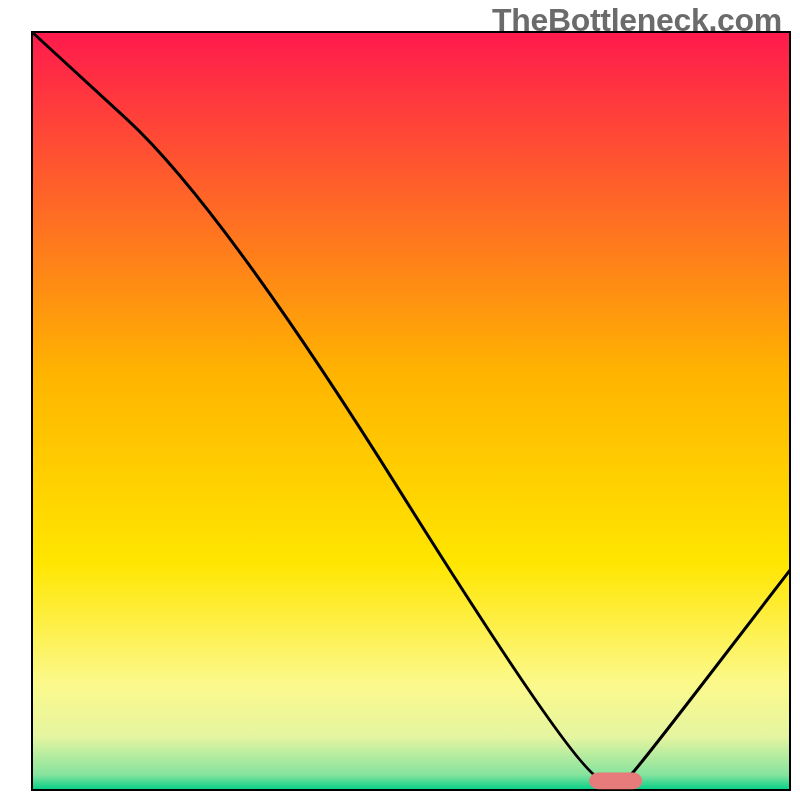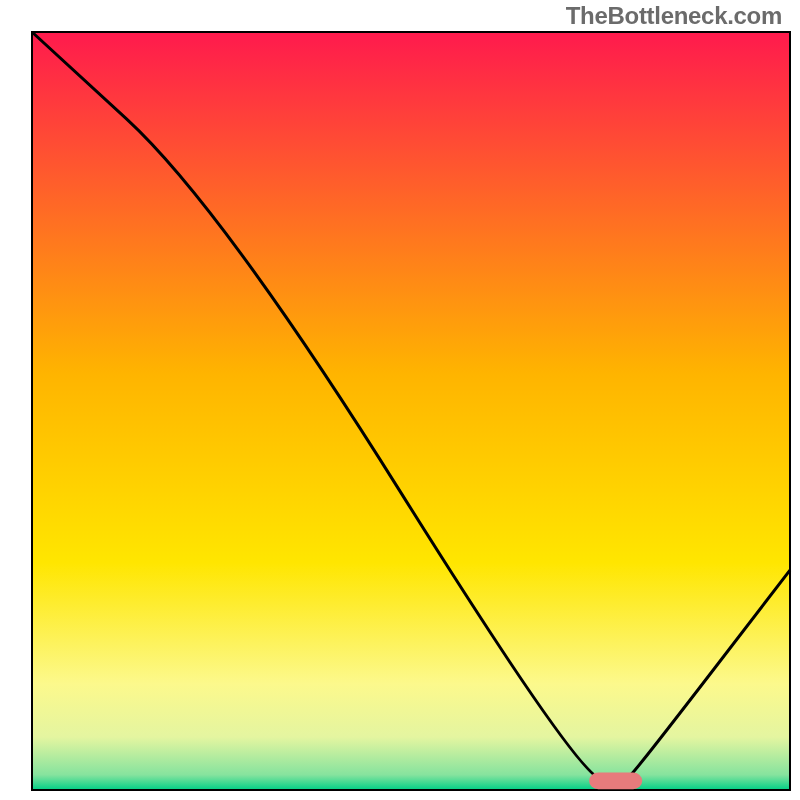--- a/index.html
+++ b/index.html
@@ -12,21 +12,21 @@
   }
   .wrap {
     position: relative;
     width: 800px;
     height: 800px;
   }
   .title {
     position: absolute;
     top: 2px;
     right: 18px;
-    font-size: 24px;
+    font-size: 32px;
     font-weight: bold;
     color: #6b6b6b;
     letter-spacing: -0.3px;
   }
   svg.plot {
     position: absolute;
     left: 0;
     top: 0;
     width: 800px;
     height: 800px;

